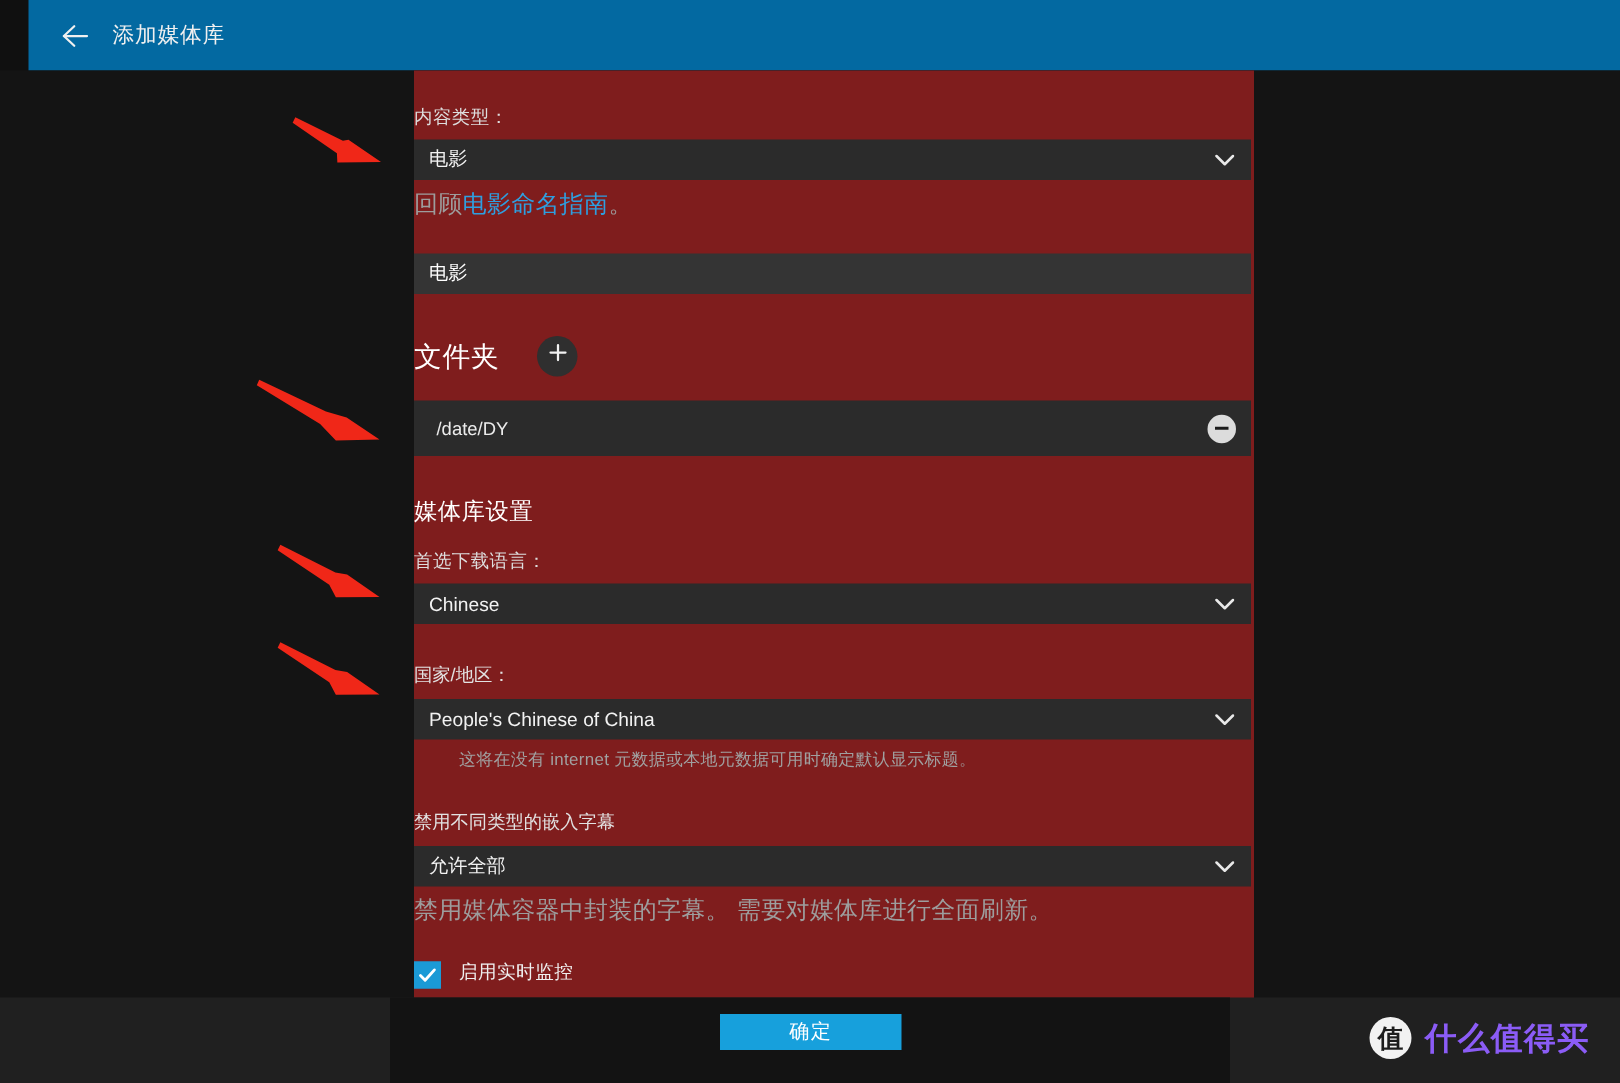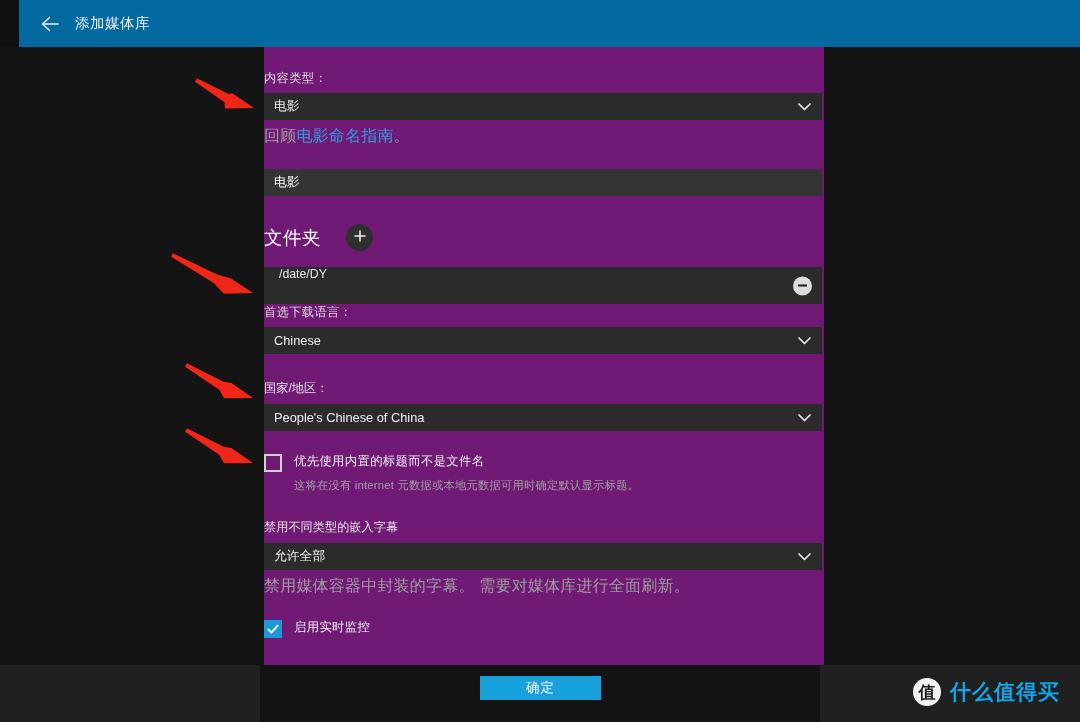--- a/index.html
+++ b/index.html
@@ -49,24 +49,24 @@
   .content {
     position: absolute;
     top: 47px; left: 0;
     width: 1080px;
     height: 675px;
     background: #141414;
   }
   .panel {
     position: absolute;
     top: 0;
-    left: 264px;
+    left: 276px;
     width: 560px;
     height: 621px;
-    background: #701a75;
+    background: #7f1d1d;
     padding-top: 23px;
   }
 
   .field-label {
     font-size: 12.3px;
     color: #ddd;
     margin-bottom: 6px;
     letter-spacing: .3px;
   }
 
@@ -138,21 +138,21 @@
     cursor: pointer;
   }
 
   
   .folder-row {
     position: relative;
     width: 558px;
     height: 37px;
     background: #2b2b2b;
     display: flex;
-    align-items: flex-start;
+    align-items: center;
     padding: 0 44px 0 15px;
     font-size: 12.3px;
     color: #ebebeb;
   }
   .remove-btn {
     position: absolute;
     right: 10px; top: 50%;
     transform: translateY(-50%);
     width: 19px; height: 19px;
     border-radius: 50%;
@@ -256,21 +256,21 @@
     border-radius: 50%;
     background: #f2f2f2;
     color: #1d1d1d;
     display: flex; align-items: center; justify-content: center;
     font-size: 17px;
     font-weight: bold;
     font-family: "Liberation Serif", "DejaVu Serif", serif;
   }
   .wm-text {
     font-size: 21px;
-    color: #0ea5e9;
+    color: #8b5cf6;
     font-weight: bold;
     letter-spacing: 1px;
   }
 
   
   .arrows {
     position: absolute;
     left: 0; top: 0;
     width: 1080px; height: 722px;
     pointer-events: none;
@@ -328,20 +328,21 @@
         </div>
       </div>
 
       <div class="folder-row">
         <span>/date/DY</span>
         <span class="remove-btn">
             <i></i>
           </span>
       </div>
 
+      <div class="section-title2">媒体库设置</div>
 
       <div class="field-label">首选下载语言：</div>
       <div class="select">
         <span>Chinese</span>
         <span class="chev">
           <svg width="13" height="9" viewBox="0 0 13 9">
               <path d="M1 1.5 L6.5 7 L12 1.5" fill="none" stroke="#e9e9e9" stroke-width="1.7" stroke-linecap="round" stroke-linejoin="round"></path>
             </svg>
         </span>
       </div>
@@ -349,24 +350,20 @@
       <div class="sub-label">国家/地区：</div>
       <div class="select">
         <span>People's Chinese of China</span>
         <span class="chev">
           <svg width="13" height="9" viewBox="0 0 13 9">
               <path d="M1 1.5 L6.5 7 L12 1.5" fill="none" stroke="#e9e9e9" stroke-width="1.7" stroke-linecap="round" stroke-linejoin="round"></path>
             </svg>
         </span>
       </div>
 
-      <div class="check-row">
-        <span class="cb"></span>
-        <span class="cb-label">优先使用内置的标题而不是文件名</span>
-      </div>
       <div class="check-sub">这将在没有 internet 元数据或本地元数据可用时确定默认显示标题。</div>
 
       <div class="sub-label">禁用不同类型的嵌入字幕</div>
       <div class="select">
         <span>允许全部</span>
         <span class="chev">
           <svg width="13" height="9" viewBox="0 0 13 9">
               <path d="M1 1.5 L6.5 7 L12 1.5" fill="none" stroke="#e9e9e9" stroke-width="1.7" stroke-linecap="round" stroke-linejoin="round"></path>
             </svg>
         </span>

